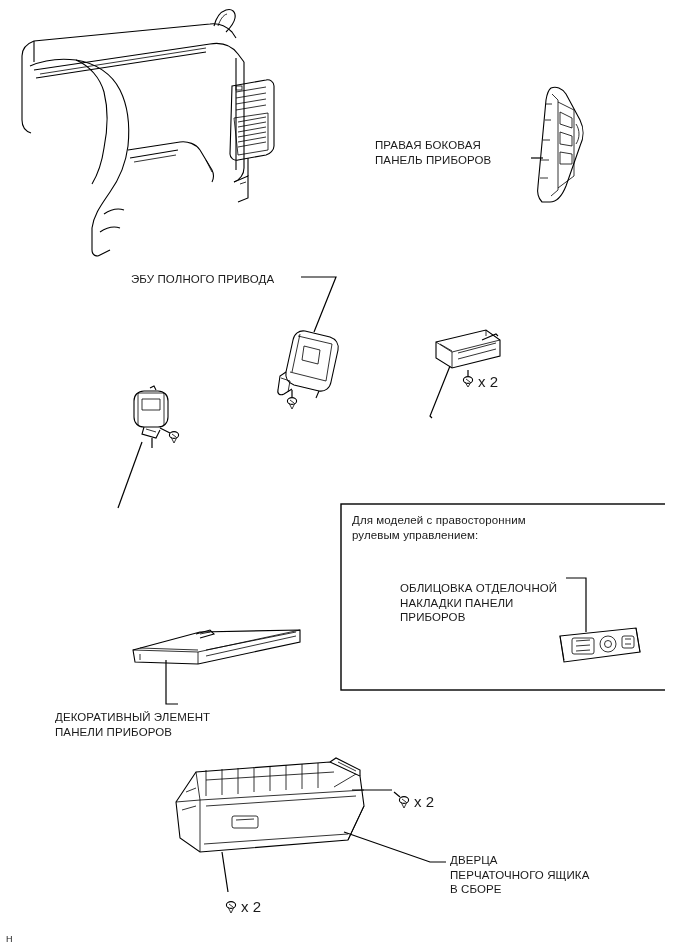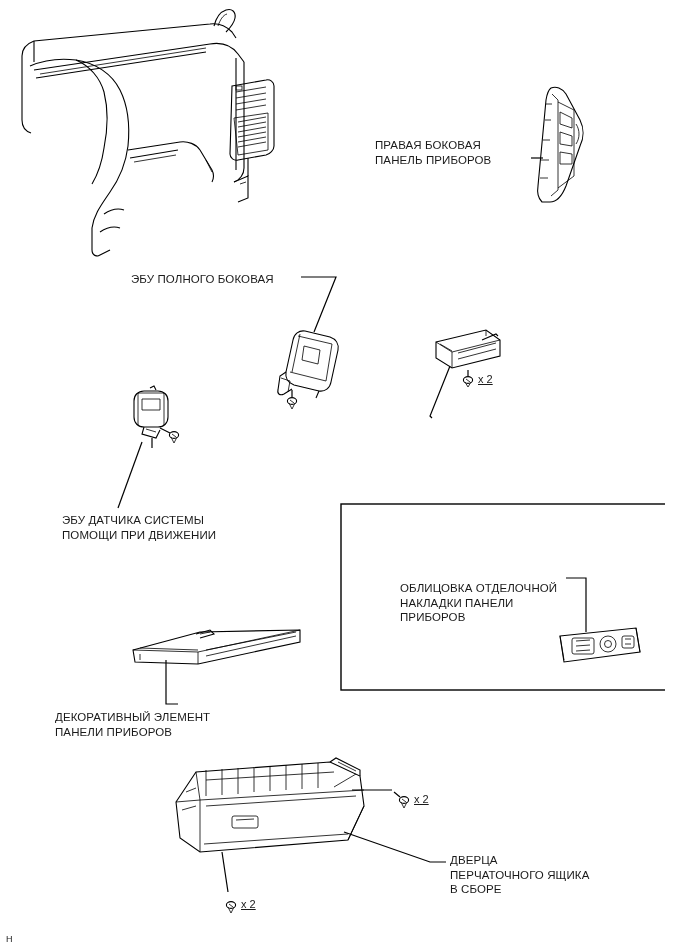--- a/index.html
+++ b/index.html
@@ -20,23 +20,22 @@
   .lbl {
     position: absolute;
     font-size: 11.5px;
     line-height: 14.5px;
     color: #1a1a1a;
     letter-spacing: 0.1px;
     white-space: pre-line;
   }
   .qty {
     position: absolute;
-    font-size: 11px;
+    font-size: 15px;
     color: #1a1a1a;
-    text-decoration: underline;
   }
   .footer-mark {
     position: absolute;
     font-size: 9px;
     color: #222;
   }
   svg { display: block; }
   .ln { stroke: #000; stroke-width: 1.2; fill: none; }
   .th { stroke: #000; stroke-width: 1.1; fill: none; }
   .thin { stroke: #000; stroke-width: 0.8; fill: none; }
@@ -243,26 +242,26 @@
       <ellipse class="fillw" cx="231" cy="905" rx="4.6" ry="3.4"></ellipse>
       <path class="thin" d="M228,907 L231,913"></path>
       <path class="thin" d="M231,913 L234,907"></path>
       <path class="thin" d="M229,904 L233,907"></path>
     </g>
   </svg>
 
   <div class="lbl" style="left:375px; top:138px;">ПРАВАЯ БОКОВАЯ
 ПАНЕЛЬ ПРИБОРОВ</div>
 
-  <div class="lbl" style="left:131px; top:272px;">ЭБУ ПОЛНОГО БОКОВАЯ</div>
-
-
-  <div class="lbl" style="left:62px; top:513px;">ЭБУ ДАТЧИКА СИСТЕМЫ
-ПОМОЩИ ПРИ ДВИЖЕНИИ</div>
-
+  <div class="lbl" style="left:131px; top:272px;">ЭБУ ПОЛНОГО ПРИВОДА</div>
+
+
+
+  <div class="lbl" style="left:352px; top:513px;">Для моделей с правосторонним
+рулевым управлением:</div>
 
   <div class="lbl" style="left:365px; top:581px;margin-left:35px;">ОБЛИЦОВКА ОТДЕЛОЧНОЙ
 НАКЛАДКИ ПАНЕЛИ
 ПРИБОРОВ</div>
 
   <div class="lbl" style="left:450px; top:853px;">ДВЕРЦА
 ПЕРЧАТОЧНОГО ЯЩИКА
 В СБОРЕ</div>
 
   <div class="lbl" style="left:55px; top:710px;">ДЕКОРАТИВНЫЙ ЭЛЕМЕНТ

